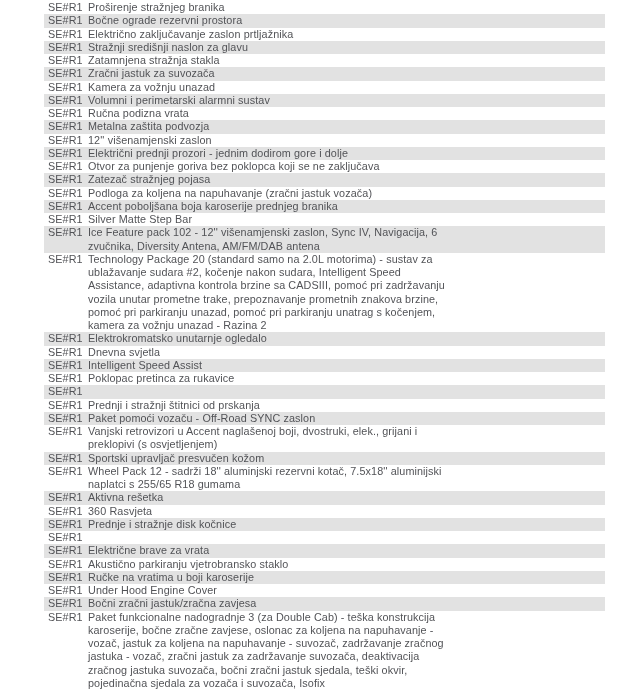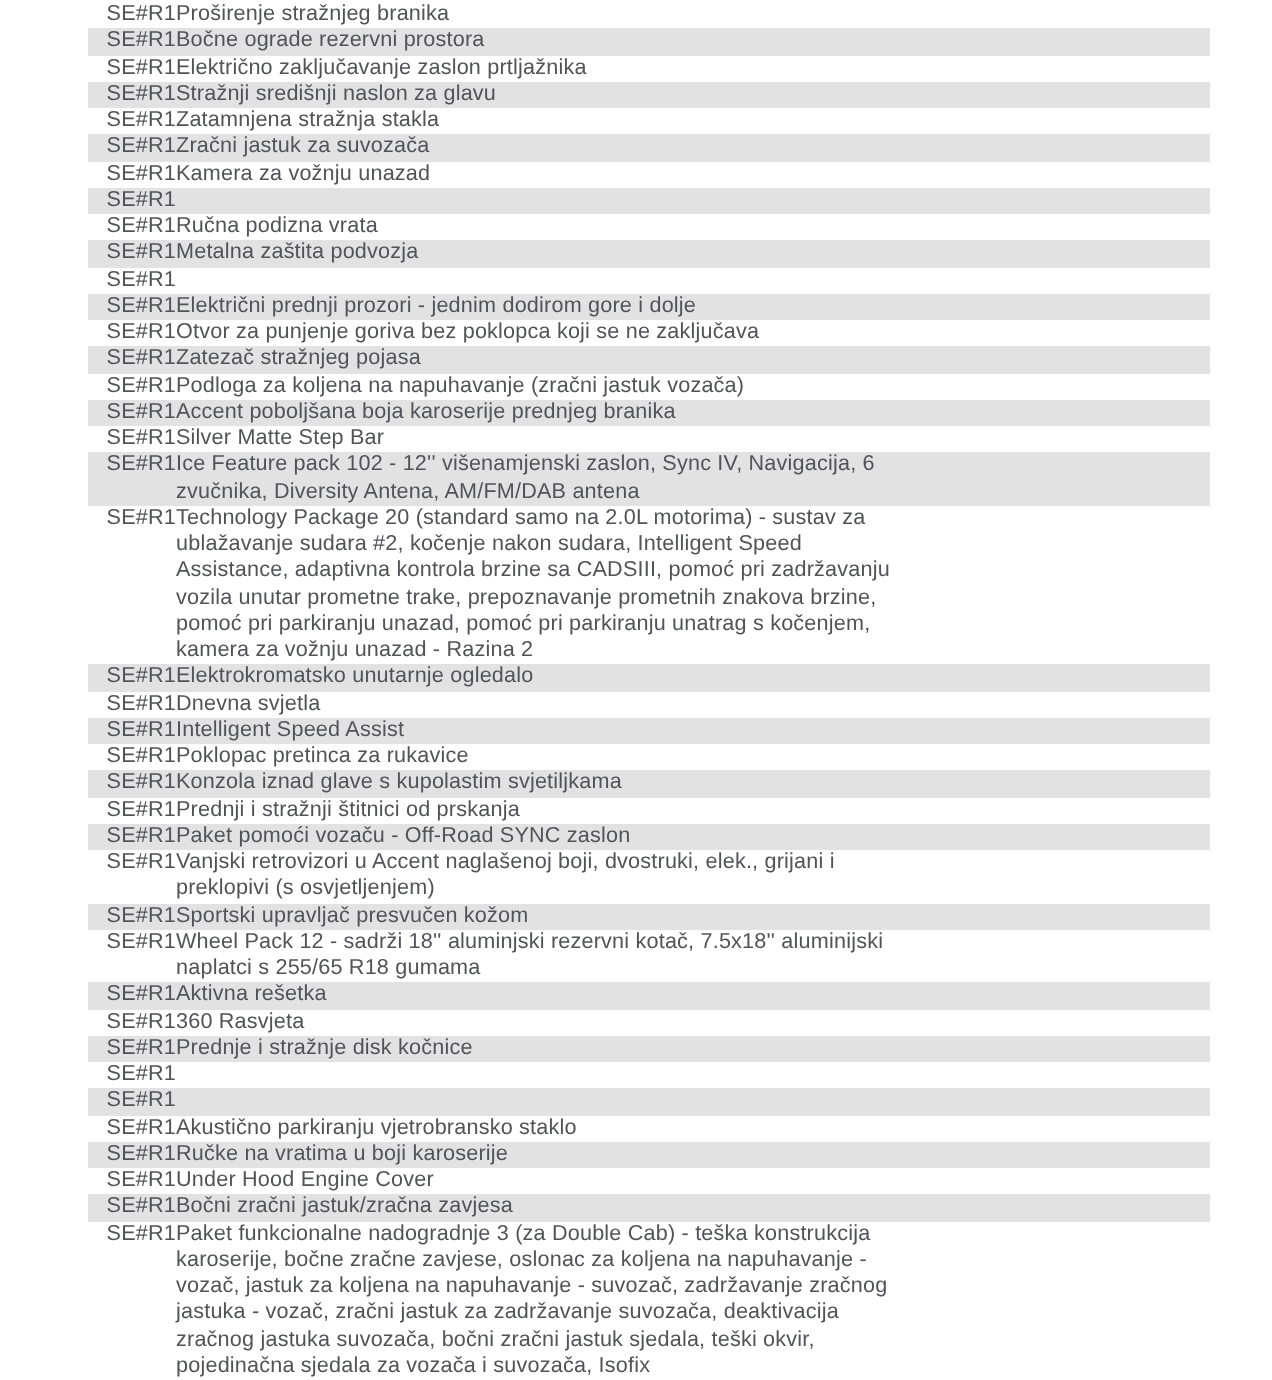--- a/index.html
+++ b/index.html
@@ -26,21 +26,20 @@
     color: var(--text-color, #525357);
     letter-spacing: 0.1px;
   }
   .row.alt {
     background: var(--alt-bg, #e2e2e2);
   }
   .code {
     flex: 0 0 40px;
     padding-left: 4px;
     white-space: nowrap;
-    text-align: right;
   }
   .text {
     flex: 1;
     white-space: pre-line;
     max-width: 470px;
   }
 </style>
 </head>
 <body>
 
@@ -75,34 +74,36 @@
     <span class="text">Zračni jastuk za suvozača</span>
   </div>
 
   <div class="row">
     <span class="code">SE#R1</span>
     <span class="text">Kamera za vožnju unazad</span>
   </div>
 
   <div class="row alt">
     <span class="code">SE#R1</span>
+    <span class="text">Volumni i perimetarski alarmni sustav</span>
   </div>
 
   <div class="row">
     <span class="code">SE#R1</span>
     <span class="text">Ručna podizna vrata</span>
   </div>
 
   <div class="row alt">
     <span class="code">SE#R1</span>
     <span class="text">Metalna zaštita podvozja</span>
   </div>
 
   <div class="row">
     <span class="code">SE#R1</span>
+    <span class="text">12'' višenamjenski zaslon</span>
   </div>
 
   <div class="row alt">
     <span class="code">SE#R1</span>
     <span class="text">Električni prednji prozori - jednim dodirom gore i dolje</span>
   </div>
 
   <div class="row">
     <span class="code">SE#R1</span>
     <span class="text">Otvor za punjenje goriva bez poklopca koji se ne zaključava</span>
@@ -159,21 +160,20 @@
     <span class="text">Intelligent Speed Assist</span>
   </div>
 
   <div class="row">
     <span class="code">SE#R1</span>
     <span class="text">Poklopac pretinca za rukavice</span>
   </div>
 
   <div class="row alt">
     <span class="code">SE#R1</span>
-    <span class="text">Konzola iznad glave s kupolastim svjetiljkama</span>
   </div>
 
   <div class="row">
     <span class="code">SE#R1</span>
     <span class="text">Prednji i stražnji štitnici od prskanja</span>
   </div>
 
   <div class="row alt">
     <span class="code">SE#R1</span>
     <span class="text">Paket pomoći vozaču - Off-Road SYNC zaslon</span>
@@ -210,20 +210,21 @@
     <span class="code">SE#R1</span>
     <span class="text">Prednje i stražnje disk kočnice</span>
   </div>
 
   <div class="row">
     <span class="code">SE#R1</span>
   </div>
 
   <div class="row alt">
     <span class="code">SE#R1</span>
+    <span class="text">Električne brave za vrata</span>
   </div>
 
   <div class="row">
     <span class="code">SE#R1</span>
     <span class="text">Akustično parkiranju vjetrobransko staklo</span>
   </div>
 
   <div class="row alt">
     <span class="code">SE#R1</span>
     <span class="text">Ručke na vratima u boji karoserije</span>

